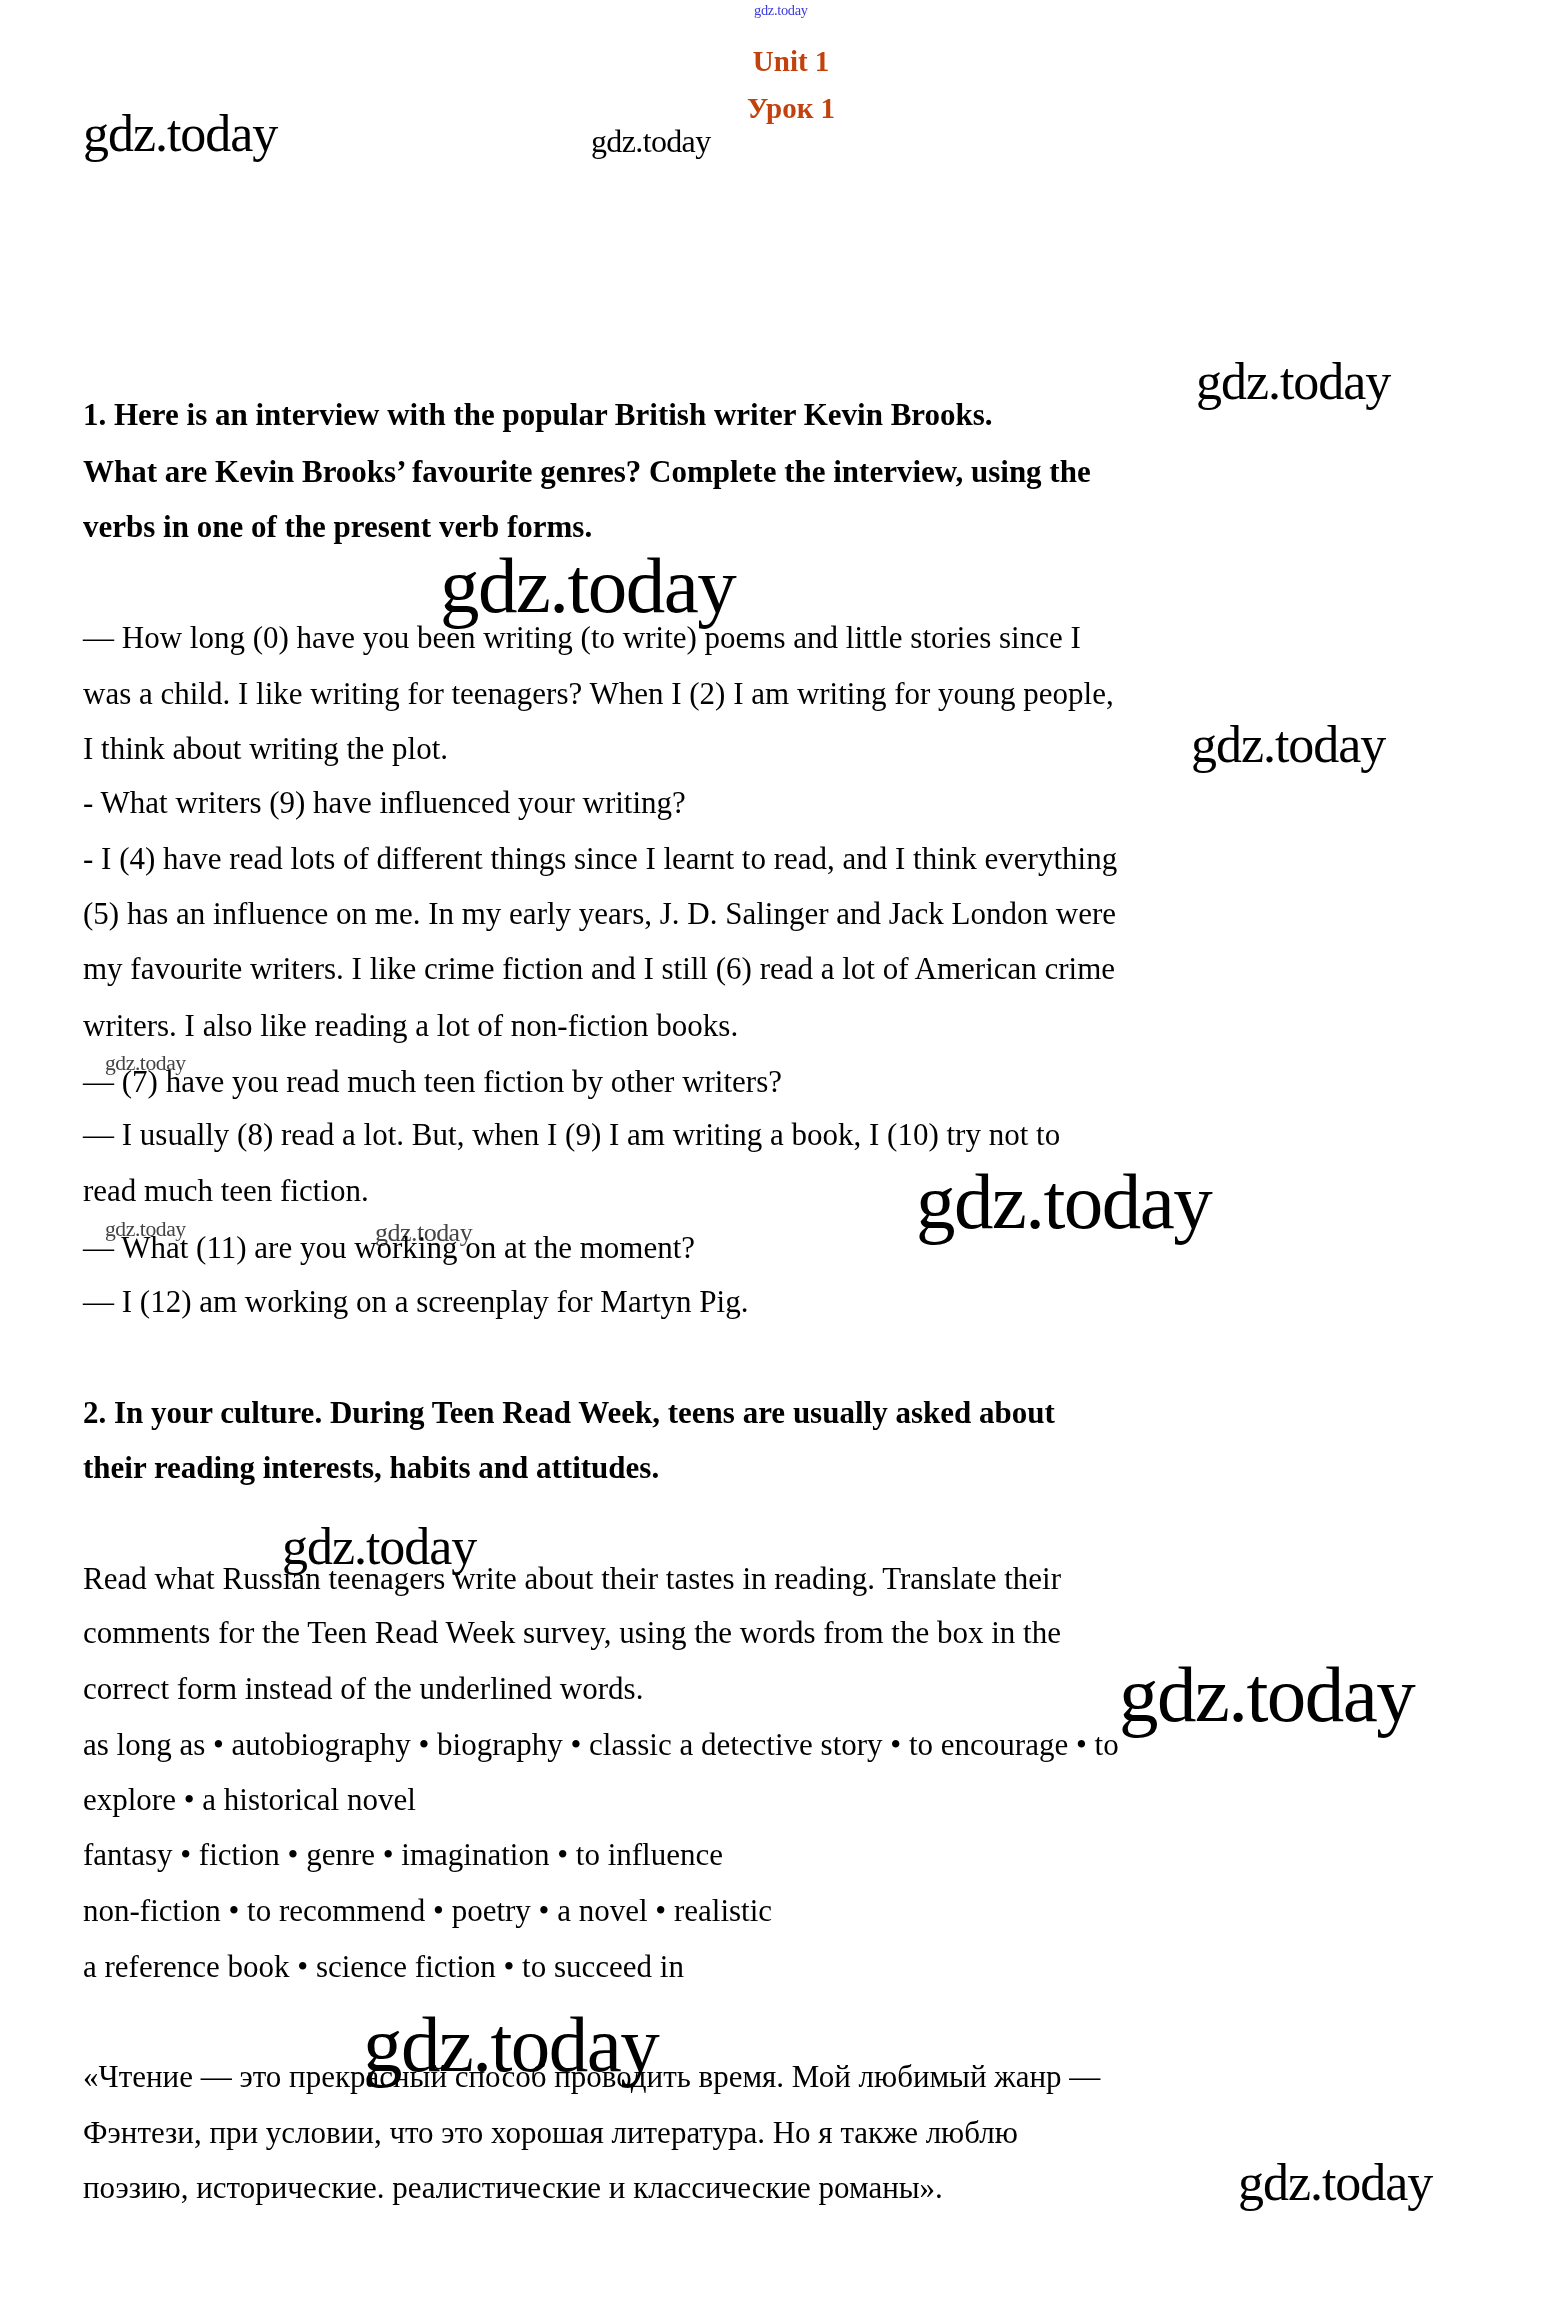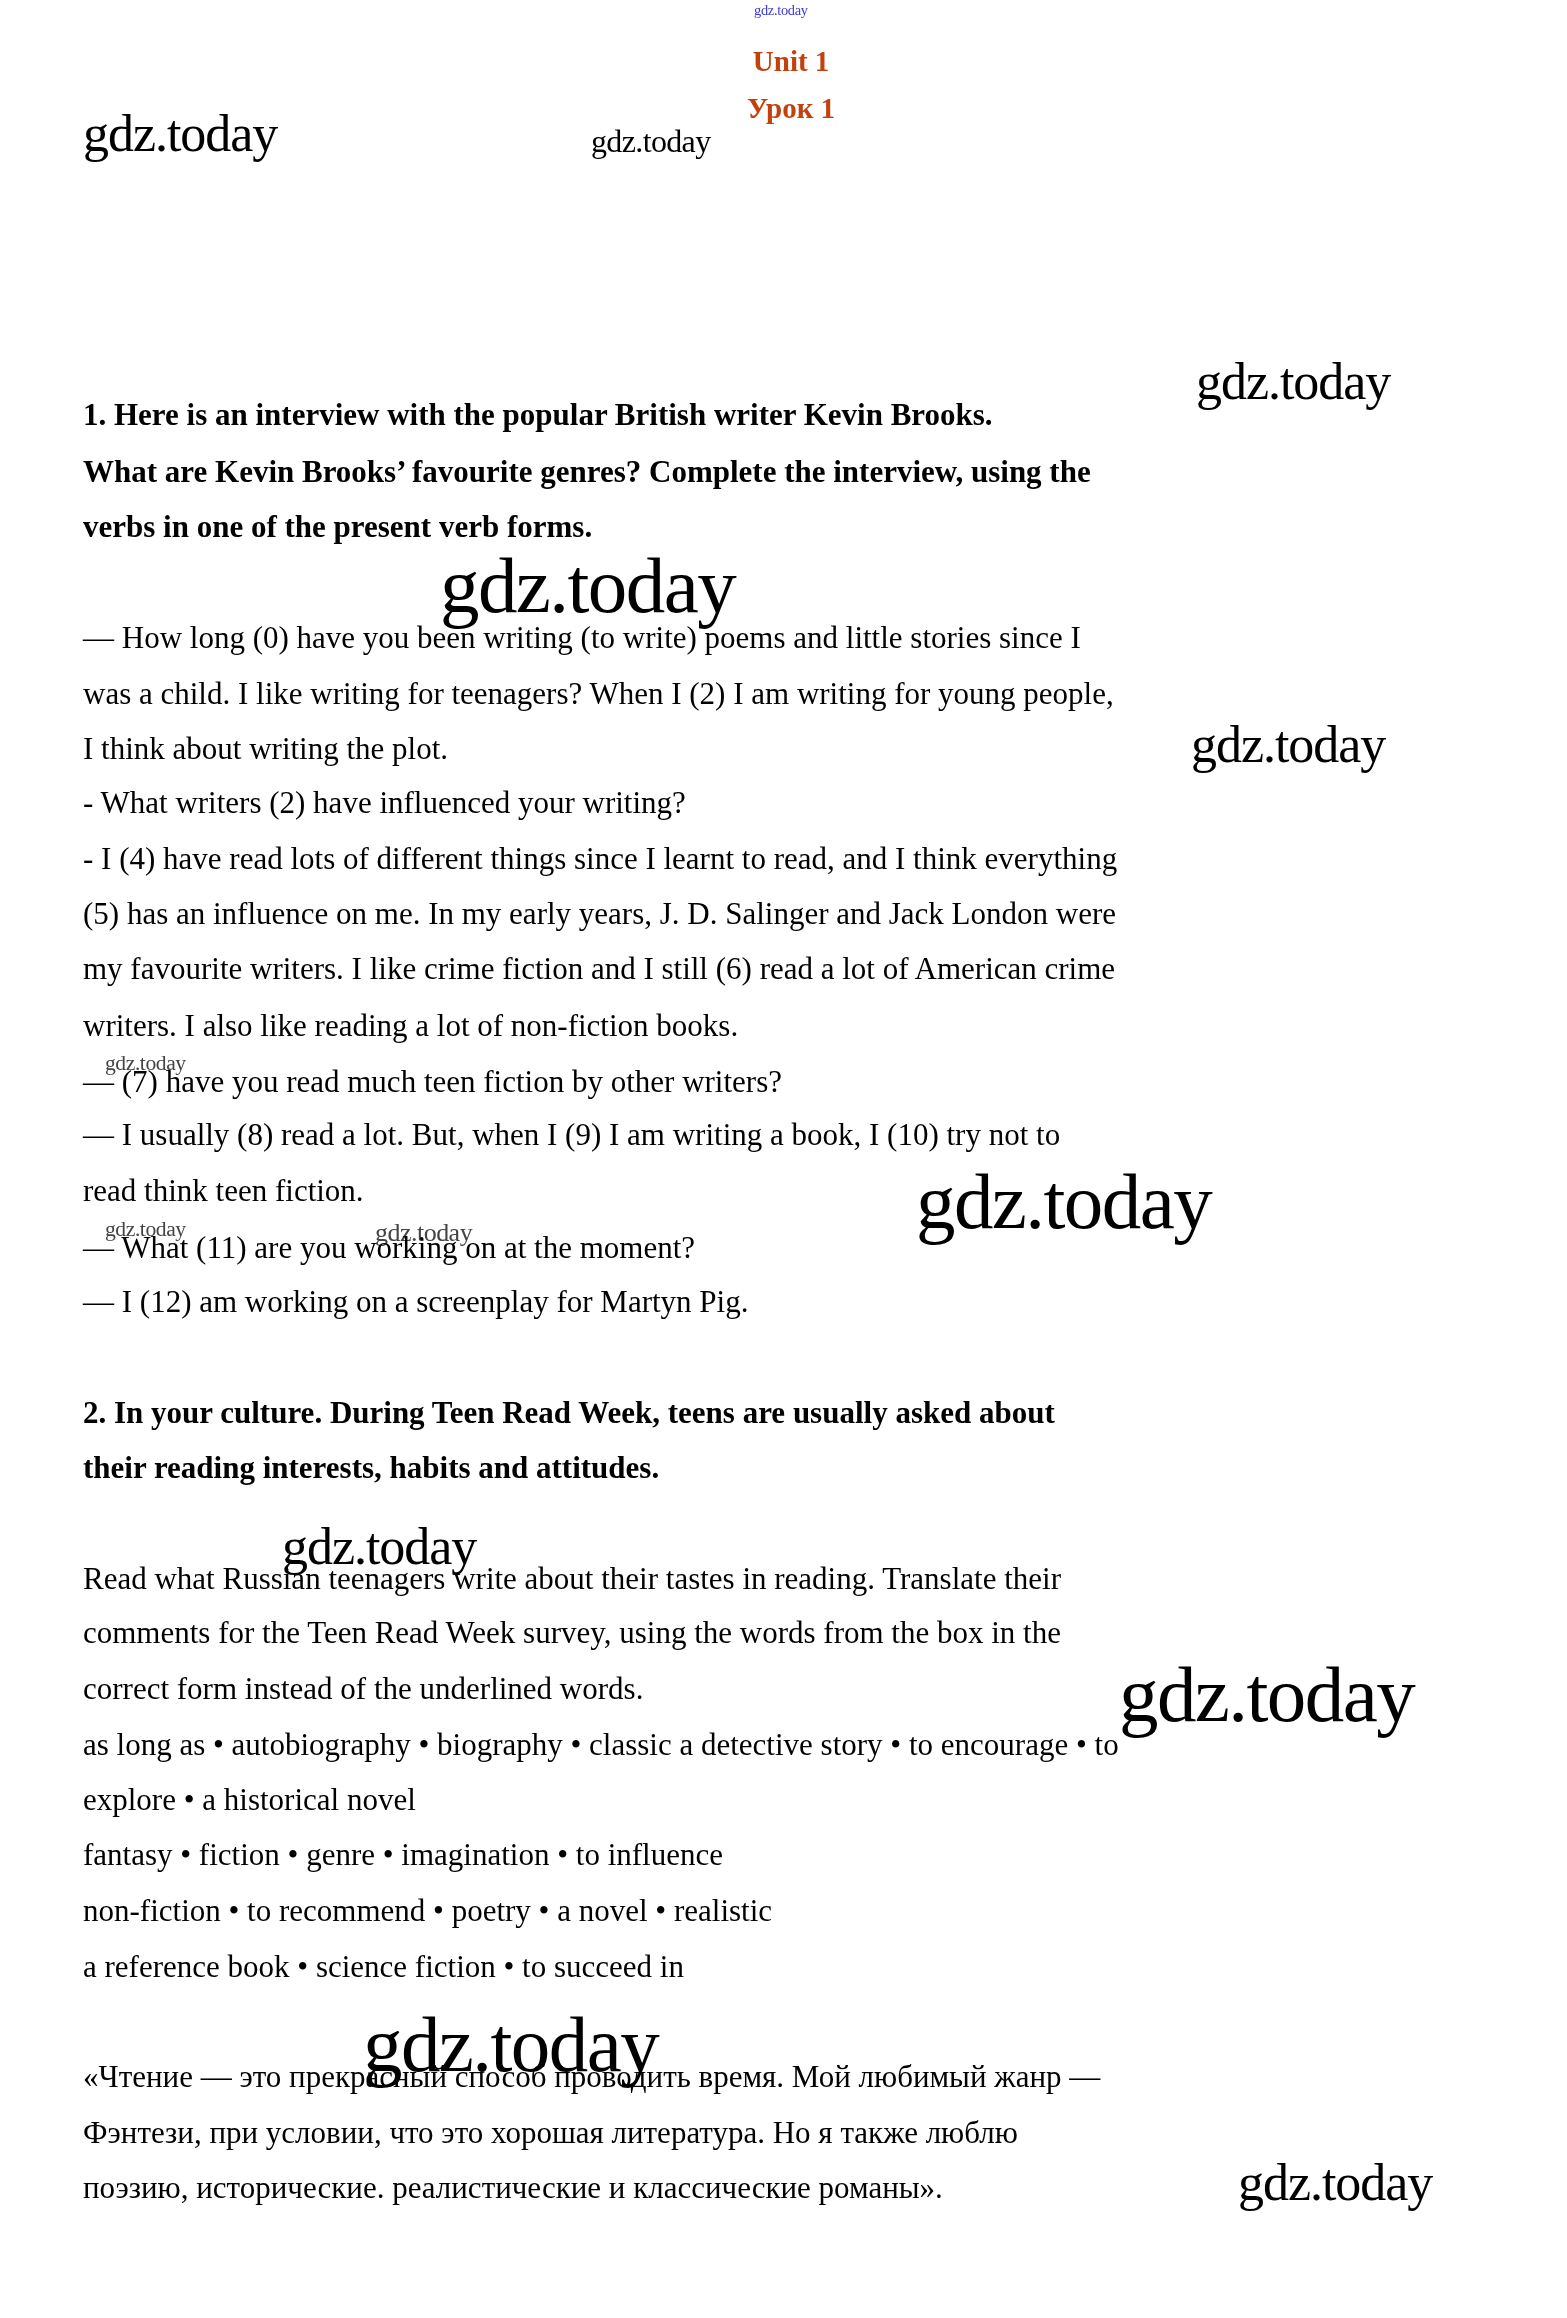--- a/index.html
+++ b/index.html
@@ -51,28 +51,28 @@
   <div class="title" style="top:47px;">Unit 1</div>
   <div class="title" style="top:94px;">Урок 1</div>
 
   <div class="ln b" style="top:399px;">1. Here is an interview with the popular British writer Kevin Brooks.</div>
   <div class="ln b" style="top:456px;">What are Kevin Brooks’ favourite genres? Complete the interview, using the</div>
   <div class="ln b" style="top:511px;">verbs in one of the present verb forms.</div>
 
   <div class="ln" style="top:622px;">— How long (0) have you been writing (to write) poems and little stories since I</div>
   <div class="ln" style="top:678px;">was a child. I like writing for teenagers? When I (2) I am writing for young people,</div>
   <div class="ln" style="top:733px;">I think about writing the plot.</div>
-  <div class="ln" style="top:787px;">- What writers (2) have influenced your writing?</div>
+  <div class="ln" style="top:787px;">- What writers (9) have influenced your writing?</div>
   <div class="ln" style="top:843px;">- I (4) have read lots of different things since I learnt to read, and I think everything</div>
   <div class="ln" style="top:898px;">(5) has an influence on me. In my early years, J. D. Salinger and Jack London were</div>
   <div class="ln" style="top:953px;">my favourite writers. I like crime fiction and I still (6) read a lot of American crime</div>
   <div class="ln" style="top:1010px;">writers. I also like reading a lot of non-fiction books.</div>
   <div class="ln" style="top:1066px;">— (7) have you read much teen fiction by other writers?</div>
   <div class="ln" style="top:1119px;">— I usually (8) read a lot. But, when I (9) I am writing a book, I (10) try not to</div>
-  <div class="ln" style="top:1175px;">read think teen fiction.</div>
+  <div class="ln" style="top:1175px;">read much teen fiction.</div>
   <div class="ln" style="top:1232px;">— What (11) are you working on at the moment?</div>
   <div class="ln" style="top:1286px;">— I (12) am working on a screenplay for Martyn Pig.</div>
 
   <div class="ln b" style="top:1397px;">2. In your culture. During Teen Read Week, teens are usually asked about</div>
   <div class="ln b" style="top:1452px;">their reading interests, habits and attitudes.</div>
 
   <div class="ln" style="top:1563px;">Read what Russian teenagers write about their tastes in reading. Translate their</div>
   <div class="ln" style="top:1617px;">comments for the Teen Read Week survey, using the words from the box in the</div>
   <div class="ln" style="top:1673px;">correct form instead of the underlined words.</div>
 

